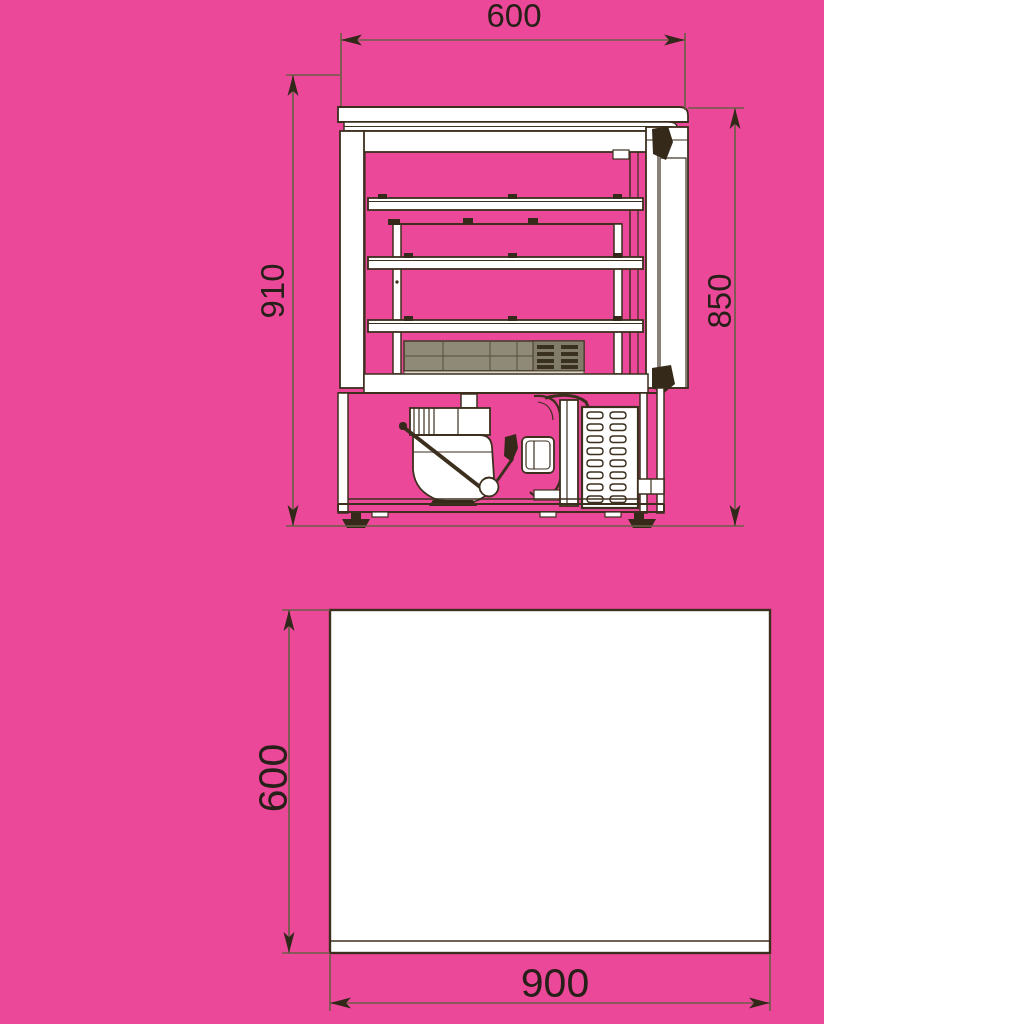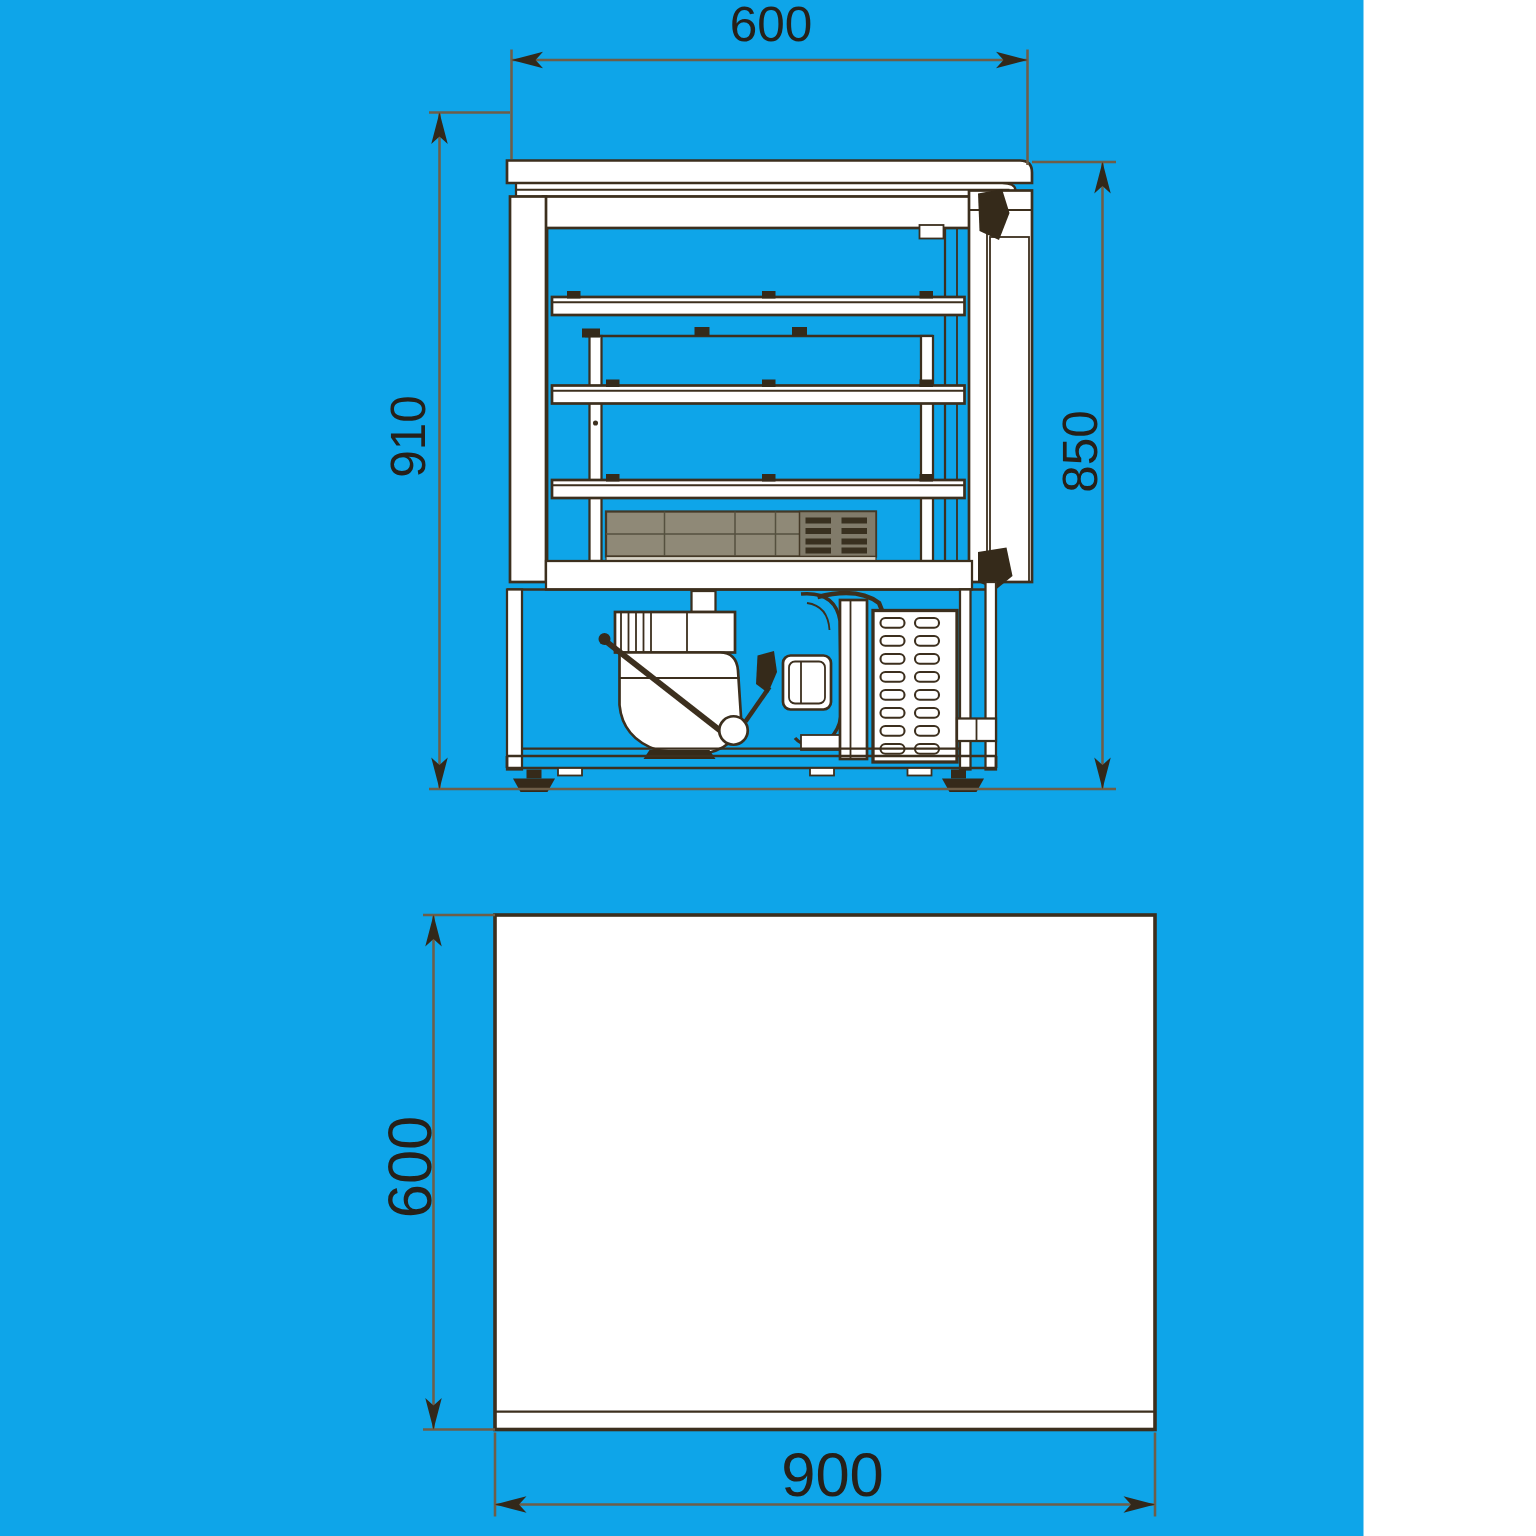--- a/index.html
+++ b/index.html
@@ -1,16 +1,16 @@
 <!DOCTYPE html>
 <html><head>
 <meta charset="utf-8">
 <style>
   html,body { margin:0; padding:0; background:#ffffff; }
-  .stage { width:909px; height:1024px; position:relative; background:#0ea5e9; overflow:hidden; }
+  .stage { width:824px; height:1024px; position:relative; background:#ec4899; overflow:hidden; }
   svg { display:block; }
   .ln   { stroke:#3c2f1e; fill:none; }
   .w1   { stroke-width:1.2; }
   .w15  { stroke-width:1.5; }
   .w18  { stroke-width:1.8; }
   .w2   { stroke-width:2.2; }
   .fillw{ fill:#ffffff; stroke:#3c2f1e; }
   .dark { fill:#352a1a; stroke:none; }
   .dim  { stroke:#6e5e48; stroke-width:1.7; fill:none; }
   .arr  { fill:#32281a; stroke:none; }

